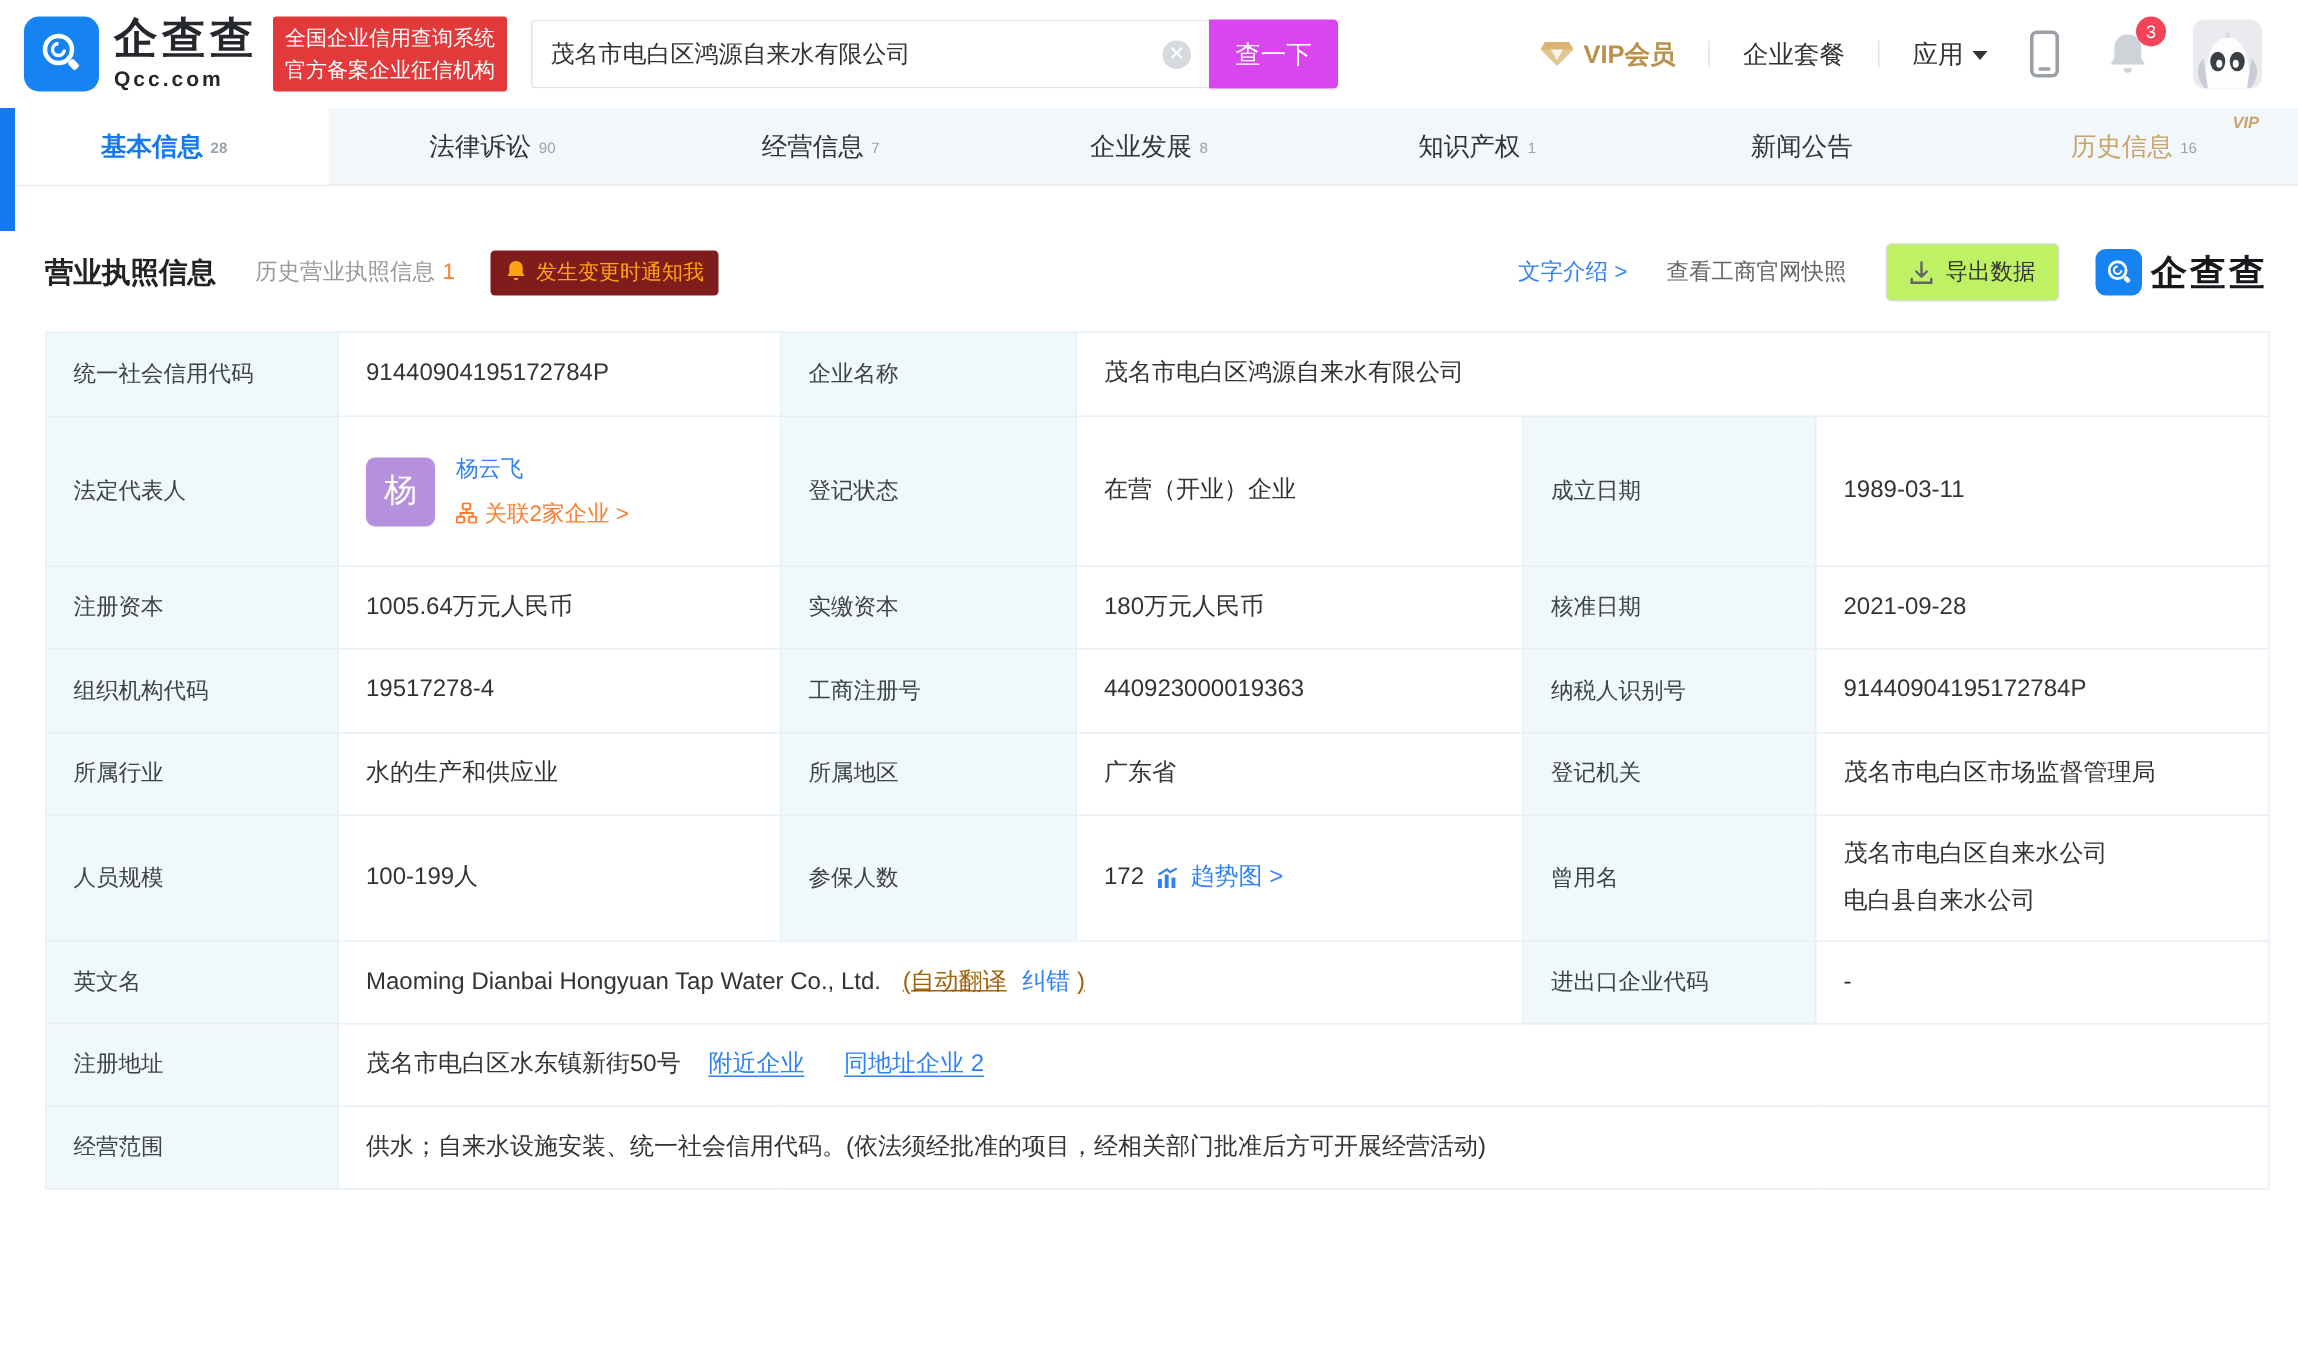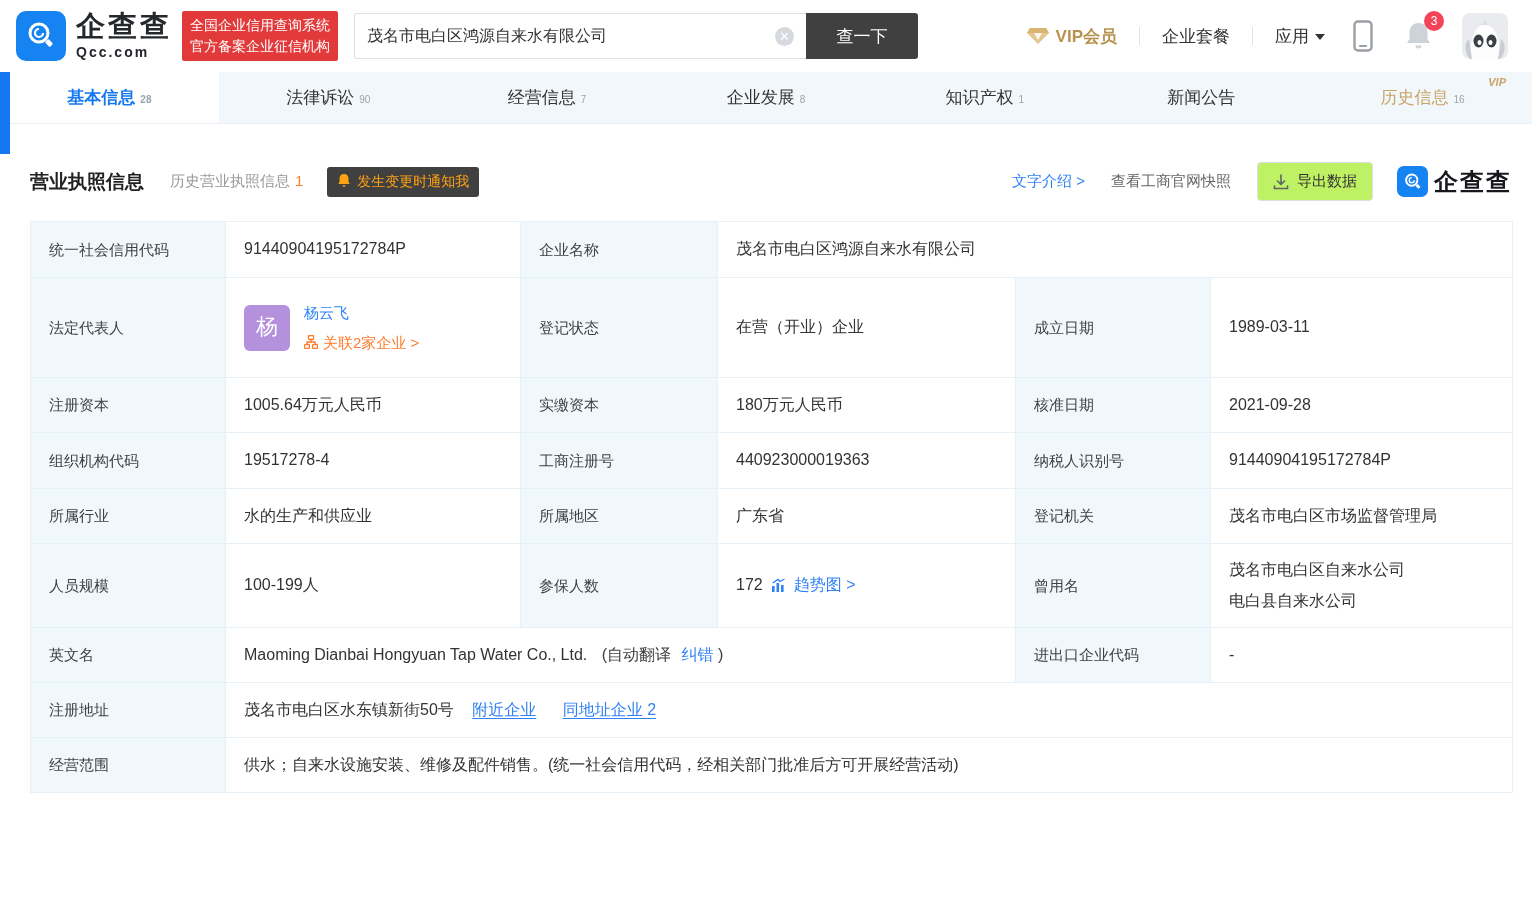--- a/index.html
+++ b/index.html
@@ -10,21 +10,21 @@
   .header { height:72px; display:flex; align-items:center; padding:0 24px 0 16px; background:#fff; }
   .logo-icon { width:50px; height:50px; border-radius:10px; background:#1583f2; display:flex; align-items:center; justify-content:center; flex:0 0 auto; }
   .brand { margin-left:10px; display:flex; flex-direction:column; }
   .brand-name { font-size:29px; font-weight:600; color:#24272b; letter-spacing:3px; line-height:1; }
   .brand-domain { font-size:14px; font-weight:700; color:#24272b; letter-spacing:2px; margin-top:3px; }
   .gov-badge { margin-left:10px; background:#e23a3b; color:#fff; font-size:14px; line-height:1.5; padding:4px 8px; border-radius:2px; white-space:nowrap; }
   .search-wrap { margin-left:16px; display:flex; height:46px; }
   .search-box { width:452px; border:1px solid #e0e0e0; border-right:none; border-radius:3px 0 0 3px; display:flex; align-items:center; padding:0 12px; }
   .search-input { border:none; outline:none; flex:1; font-size:16px; color:#333; font-family:inherit; background:transparent; }
   .clear-btn { width:19px; height:19px; border-radius:50%; background:#d6d9dd; color:#fff; font-size:13px; display:flex; align-items:center; justify-content:center; cursor:pointer; flex:0 0 auto; }
-  .search-btn { width:112px; background:#404040; color:#fff; font-size:17px; border:none; border-radius:0 3px 3px 0; display:flex; align-items:center; justify-content:center; cursor:pointer; font-family:inherit; }
+  .search-btn { width:86px; background:#d946ef; color:#fff; font-size:17px; border:none; border-radius:0 3px 3px 0; display:flex; align-items:center; justify-content:center; cursor:pointer; font-family:inherit; }
   .hdr-right { margin-left:auto; display:flex; align-items:center; }
   .vip-entry { display:flex; align-items:center; gap:7px; color:#b8914c; font-weight:700; font-size:17px; cursor:pointer; }
   .hdr-divider { width:1px; height:18px; background:#e3e3e3; margin:0 22px; }
   .hdr-link { font-size:17px; color:#333; cursor:pointer; display:flex; align-items:center; gap:6px; }
   .caret { width:0; height:0; border-left:5px solid transparent; border-right:5px solid transparent; border-top:6px solid #333; margin-top:2px; }
   .phone-wrap { margin-left:28px; cursor:pointer; display:flex; }
   .bell-wrap { margin-left:32px; position:relative; cursor:pointer; display:flex; }
   .bell-badge { position:absolute; top:-10px; right:-12px; min-width:20px; height:20px; border-radius:10px; background:#f3445a; color:#fff; font-size:12px; display:flex; align-items:center; justify-content:center; padding:0 5px; }
   .avatar { margin-left:30px; width:46px; height:46px; border-radius:8px; background:#e9ebee; display:flex; align-items:flex-end; justify-content:center; overflow:hidden; cursor:pointer; }
 
@@ -35,37 +35,37 @@
   .tab.active { background:#fff; color:#1478f0; font-weight:700; }
   .tab.vip-tab { color:#c9a467; }
   .vip-mini { position:absolute; top:4px; right:26px; color:#c9a467; font-size:11px; font-style:italic; font-weight:800; letter-spacing:0; }
   .side-strip { position:absolute; left:0; top:72px; width:10px; height:82px; background:#1478f0; z-index:5; }
 
   
   .section-head { margin:38px 20px 20px 30px; display:flex; align-items:center; }
   .section-title { font-size:19px; font-weight:700; color:#222; }
   .hist-link { margin-left:26px; font-size:15px; color:#999; cursor:pointer; }
   .hist-count { color:#ff7d2f; margin-left:5px; }
-  .notify-badge { margin-left:24px; background:#404040; color:#ffa213; font-size:14px; padding:6px 10px; border-radius:3px; display:flex; align-items:flex-start; gap:6px; cursor:pointer; }
+  .notify-badge { margin-left:24px; background:#7f1d1d; color:#ffa213; font-size:14px; padding:6px 10px; border-radius:3px; display:flex; align-items:flex-start; gap:6px; cursor:pointer; }
   .sec-right { margin-left:auto; display:flex; align-items:center; }
   .txt-intro { color:#2f82f5; font-size:15px; cursor:pointer; }
   .snapshot { color:#666; font-size:15px; margin-left:26px; cursor:pointer; }
   .export-btn { margin-left:26px; border:1px solid #dadfe5; background:#bef264; border-radius:4px; padding:9px 15px; font-size:15px; color:#333; display:flex; align-items:center; gap:8px; cursor:pointer; font-family:inherit; }
   .wm-logo { margin-left:24px; display:flex; align-items:center; gap:6px; }
   .wm-icon { width:31px; height:31px; border-radius:7px; background:#1583f2; display:flex; align-items:center; justify-content:center; }
   .wm-text { font-size:24px; font-weight:700; color:#16181c; letter-spacing:2px; }
 
   
   .info-table { margin:0 20px 0 30px; border-collapse:collapse; table-layout:fixed; width:1482px; }
   .info-table td { border:1px solid #e8f0f7; vertical-align:middle; padding:8px 18px; font-size:16px; color:#333; line-height:1.55; word-break:break-all; }
   .info-table td.lbl { background:#f1f8fc; font-size:15px; color:#3b4248; }
   tr.h56 td { height:56px; } tr.h100 td { height:100px; } tr.h55 td { height:55px; } tr.h84 td { height:84px; }
   .blue-link { color:#2f82f5; cursor:pointer; }
   .blue-link.u { text-decoration:underline; text-underline-offset:3px; }
-  .grey-note { color:#404040; }
+  .grey-note { color:#a16207;text-decoration:underline; }
   .rep-cell { display:flex; align-items:center; gap:14px; }
   .rep-avatar { width:46px; height:46px; border-radius:6px; background:#b590dd; color:#fff; font-size:22px; display:flex; align-items:center; justify-content:center; flex:0 0 auto; }
   .rep-name { font-size:15px; color:#2f82f5; cursor:pointer; }
   .rep-rel { margin-top:6px; display:flex; align-items:center; gap:5px; color:#ff7b2c; font-size:15px; cursor:pointer; }
   .insured-cell { display:flex; align-items:center; gap:8px; }
   .former-line { line-height:1.9; }
   .addr-links { margin-left:14px; }
   .addr-links span + span { margin-left:22px; }
 </style>
 </head>
@@ -310,16 +310,16 @@
       <td colspan="5">
         <span>茂名市电白区水东镇新街50号</span>
         <span class="addr-links">
           <span class="blue-link u">附近企业</span>
           <span class="blue-link u">同地址企业 2</span>
         </span>
       </td>
     </tr>
     <tr class="h55">
       <td class="lbl">经营范围</td>
-      <td colspan="5">供水；自来水设施安装、维修及配件销售。(统一社会信用代码，经相关部门批准后方可开展经营活动)</td>
+      <td colspan="5">供水；自来水设施安装、统一社会信用代码。(依法须经批准的项目，经相关部门批准后方可开展经营活动)</td>
     </tr>
   </tbody>
 </table>
 
 </body></html>

